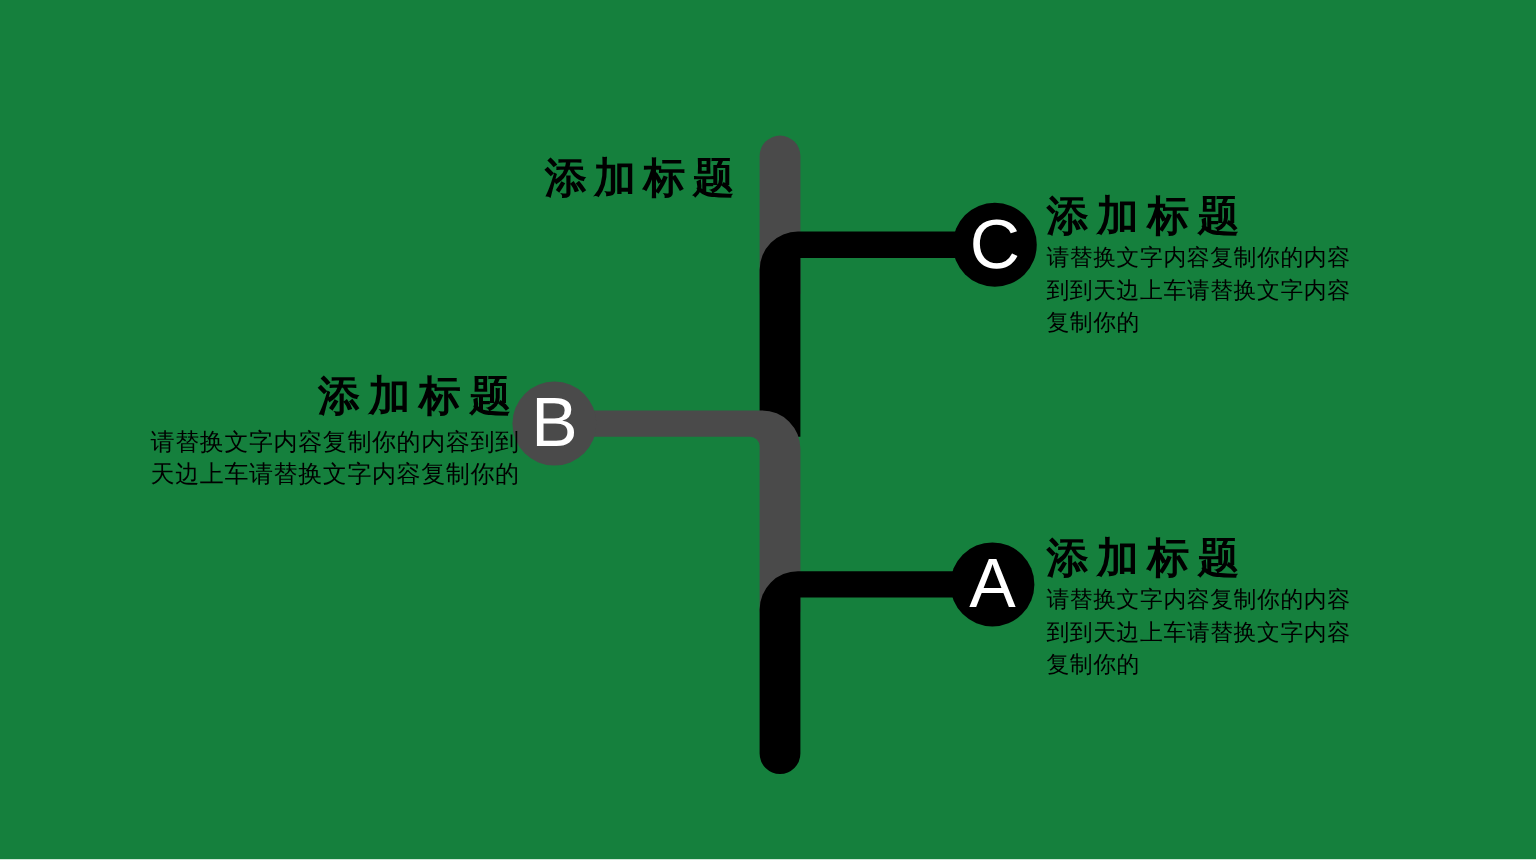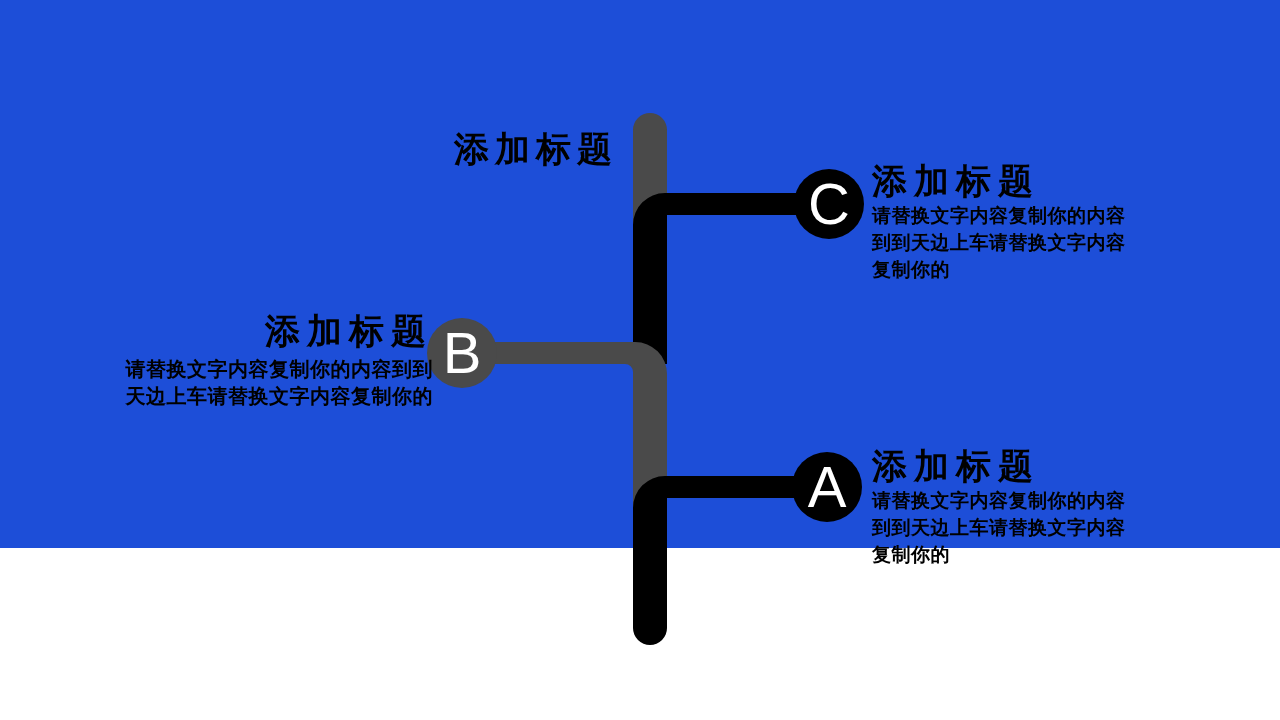--- a/index.html
+++ b/index.html
@@ -9,22 +9,22 @@
   body {
     width: 1280px;
     height: 720px;
     background: #ffffff;
     overflow: hidden;
     font-family: "Liberation Sans", "DejaVu Sans", sans-serif;
   }
   .slide {
     position: relative;
     width: 1280px;
-    height: 548px;
-    background: #1d4ed8;
+    height: 716px;
+    background: #15803d;
   }
   .tree-svg {
     position: absolute;
     left: 0;
     top: 0;
     width: 1280px;
     height: 720px;
   }
   .node-letter {
     position: absolute;
@@ -57,21 +57,21 @@
     color: #000000;
   }
   .block-title {
     font-size: 35px;
     line-height: 40px;
     font-weight: bold;
     letter-spacing: 7px;
     white-space: nowrap;
   }
   .block-body {
-    font-weight: bold;
+    font-weight: normal;
     word-break: break-all;
     letter-spacing: 0.5px;
   }
   .block-c { left: 872px; top: 161px; width: 262px; text-align: left; }
   .block-c .block-body { margin-top: 1px; font-size: 19px; line-height: 27px; width: 262px; }
   .block-b { right: 847px; top: 311px; width: 320px; text-align: right; }
   .block-b .block-body { margin-top: 5px; font-size: 20px; line-height: 27px; width: 320px; }
   .block-a { left: 872px; top: 446px; width: 262px; text-align: left; }
   .block-a .block-body { margin-top: 1px; font-size: 19px; line-height: 27px; width: 262px; }
   .letter-c { left: 794px; top: 169px; }

